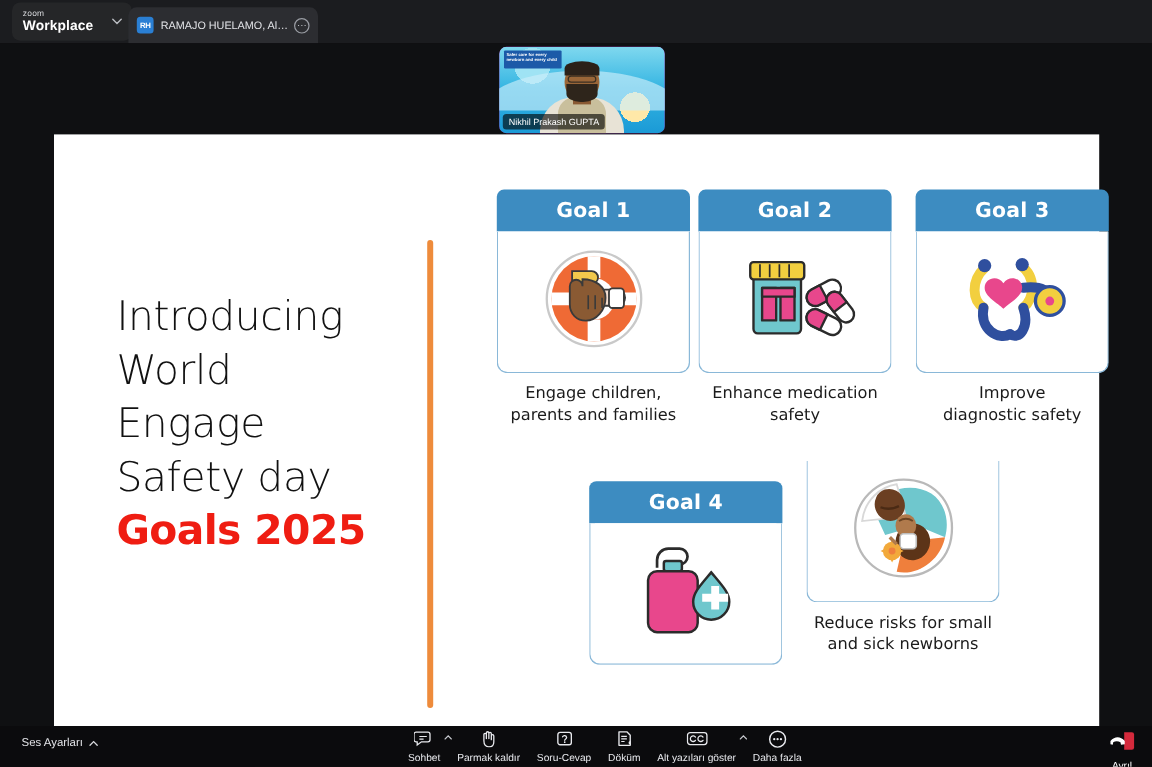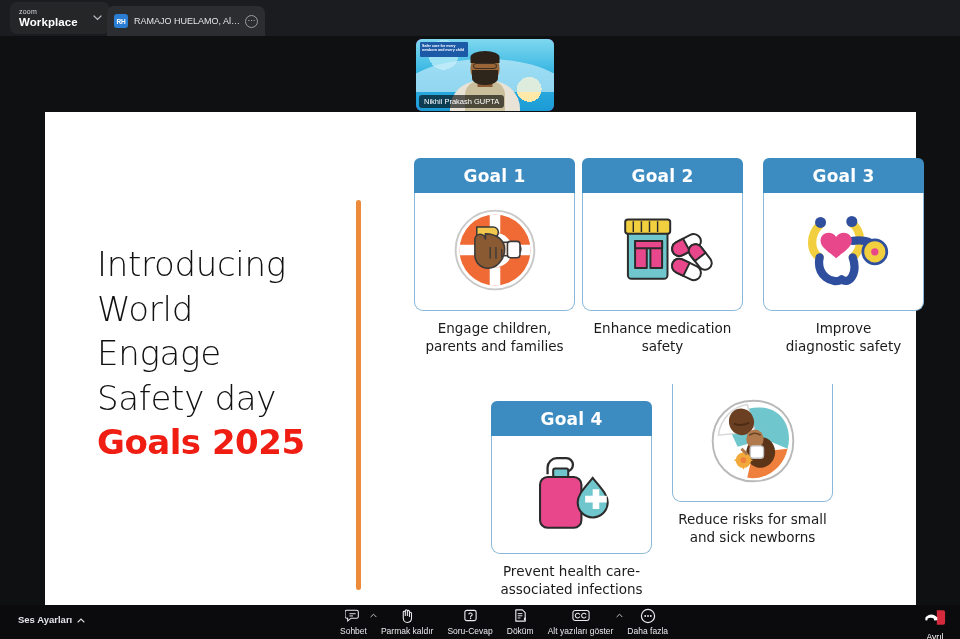--- a/index.html
+++ b/index.html
@@ -143,21 +143,21 @@
   .c4 { left: 116px; top: 219px; margin-top: 24px; }
   .c5 { left: 297px; top: 226px; }
 
   
   .toolbar {
     position: absolute; left: 0; top: 605px; width: 960px; height: 34px;
     background: #0b0b0d;
   }
   .audio-settings {
     position: absolute; left: 18px; top: 9px; color: #e4e5e9; font-size: 9.5px;
-    display: flex; align-items: flex-end; gap: 5px; font-weight: bold;
+    display: flex; align-items: flex-end; gap: 5px;
   }
   .tb-center { position: absolute; left: 333px; top: 3px; display: flex; gap: 0px; align-items: flex-end; }
   .tb-item {
     display: flex; flex-direction: column; align-items: center; color: #e9eaee;
     width: auto; padding: 0 7px; position: relative;
   }
   .tb-icon { height: 15px; display: flex; align-items: center; justify-content: center; margin-bottom: 3px; }
   .tb-label { font-size: 8.5px; white-space: nowrap; color: #e9eaee; }
   .tb-caret { font-size: 7px; color: #c6c8cd; position: absolute; right: -3px; top: 4px; }
   .leave {
@@ -320,24 +320,20 @@
                 <g stroke="#2b2b2b" stroke-width="2.2" stroke-linejoin="round" fill="none">
                   <path d="M24 30 l0 -7 a10 10 0 0 1 10 -10 l10 0 a7 7 0 0 1 0 14 l-8 0" stroke="#2b2b2b" stroke-width="2.4"></path>
                   <rect x="30" y="24" width="16" height="9" rx="2" fill="#6fc7cd"></rect>
                   <path d="M24 33 l28 0 a8 8 0 0 1 8 8 l0 38 a8 8 0 0 1 -8 8 l-28 0 a8 8 0 0 1 -8 -8 l0 -38 a8 8 0 0 1 8 -8z" fill="#e8478c"></path>
                 </g>
                 <path d="M72 34 c10 12 16 18 16 26 a16 16 0 0 1 -32 0 c0 -8 6 -14 16 -26z" fill="#6fc7cd" stroke="#2b2b2b" stroke-width="2.2"></path>
                 <path d="M68 50 l8 0 l0 -7 l7 0 l0 7 l8 0 l0 7 l-8 0 l0 7 l-7 0 l0 -7 l-8 0z" fill="#ffffff" transform="translate(-4,3)"></path>
               </svg>
             </span>
           </div>
-          <div class="card-cap">
-            <span>Prevent health care-</span><br>
-            <span>associated infections</span>
-          </div>
         </div>
 
         <div class="card c5">
           <div class="card-body">
             <span>
               <svg width="100" height="96" viewBox="0 0 100 100">
                 <path d="M50 8 C76 8 92 26 92 50 C92 76 74 92 50 92 C26 92 8 74 8 50 C8 26 26 8 50 8z" fill="#ffffff" stroke="#b9b9b9" stroke-width="2"></path>
                 <path d="M50 10 C74 10 90 27 90 50 C90 74 72 90 50 90 C28 90 10 73 10 50 C10 27 26 10 50 10z" fill="none"></path>
                 <path d="M22 30 C34 16 58 10 74 20 C86 28 90 44 86 58 L62 48 L34 56z" fill="#6fc7cd"></path>
                 <path d="M86 58 C82 78 62 92 44 88 L50 62 z" fill="#ef7f3c"></path>

